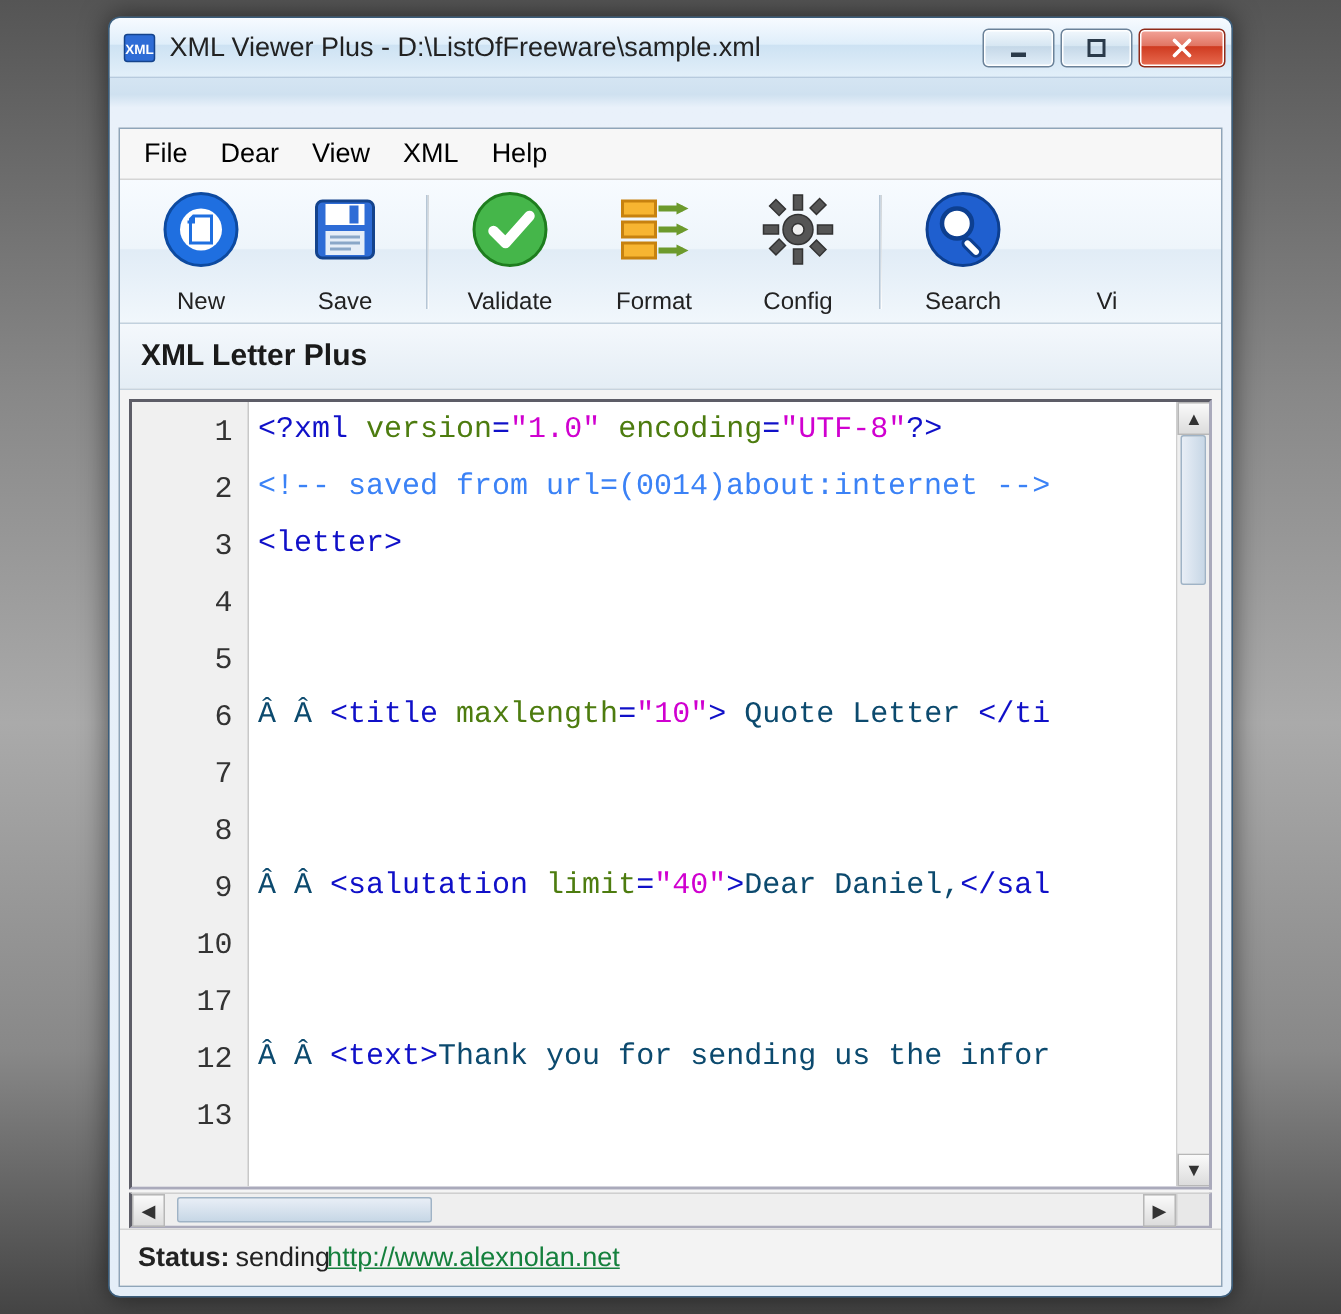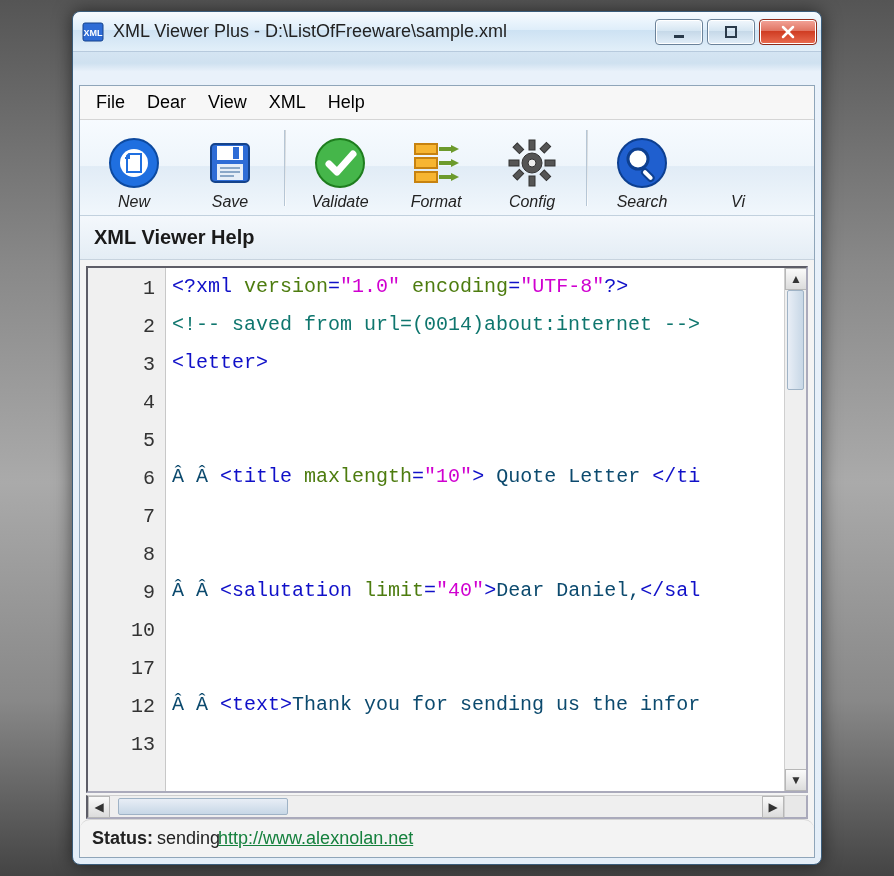--- a/index.html
+++ b/index.html
@@ -95,25 +95,24 @@
     background: linear-gradient(to bottom, #f7fbff 0%, #eef5fb 48%, #e1ecf6 49%, #f1f7fc 100%);
     border-bottom: 1px solid #c2d1de;
     overflow: hidden;
   }
   .tool-btn {
     width: 96px;
     height: 86px;
     display: flex;
     flex-direction: column;
     align-items: center;
-    justify-content: flex-end;
+    justify-content: space-between;
     gap: 2px;
     cursor: pointer;
     border-radius: 4px;
-    font-style: italic;
   }
   .tool-icon {
     width: 56px; height: 56px;
     display:flex; align-items:center; justify-content:center;
   }
   .tool-label { font-size: 16px; color: #222; }
   .tool-sep {
     width: 2px; height: 76px;
     background: linear-gradient(to bottom, rgba(0,0,0,0.15), rgba(255,255,255,0.9));
     border-left: 1px solid #b6c6d5;
@@ -167,21 +166,21 @@
     font-size: 20px;
     line-height: 38px;
     white-space: pre;
     padding-left: 6px;
     color: #000;
   }
   .tag { color: #1010c8; }
   .attr { color: #4d7c0f; }
   .str { color: #d000d0; }
   .pi  { color: #1010c8; }
-  .comment { color: #0f766e; }
+  .comment { color: #3b82f6; }
   .text-plain { color: #0c4a6e; }
   
   .vscroll {
     width: 22px;
     background: #e8e8e8;
     border-left: 1px solid #cfcfcf;
     display:flex; flex-direction:column;
   }
   .vscroll .arrow, .hscroll .arrow {
     height: 22px; width: 22px;
@@ -215,21 +214,20 @@
   .hscroll .corner { width:22px; background:#e8e8e8; border-left:1px solid #cfcfcf; }
   
   .statusbar {
     height: 38px;
     display:flex; align-items:center;
     padding: 0 12px;
     font-size: 18px;
     color: #222;
     background: #f3f3f3;
     border-top: 1px solid #d5d5d5;
-    border-radius: 10px;
   }
   .statusbar b { margin-right: 4px; }
   .statusbar a { color: #15803d; text-decoration: underline; margin-left: -2px; }
 </style>
 </head>
 <body>
 
 <div class="window">
 
   <div class="titlebar">
@@ -351,21 +349,21 @@
           <div class="tool-label">Search</div>
         </div>
         <div class="tool-btn">
           <div class="tool-icon">
             <svg width="54" height="54"></svg>
           </div>
           <div class="tool-label">Vi</div>
         </div>
       </div>
 
-    <div class="sub-header">XML Viewer Help</div>
+    <div class="sub-header">XML Letter Plus</div>
 
     <div class="editor-area">
       <div class="editor-box">
         <div class="gutter" id="gutter">
             <div>1</div>
             <div>2</div>
             <div>3</div>
             <div>4</div>
             <div>5</div>
             <div>6</div>

